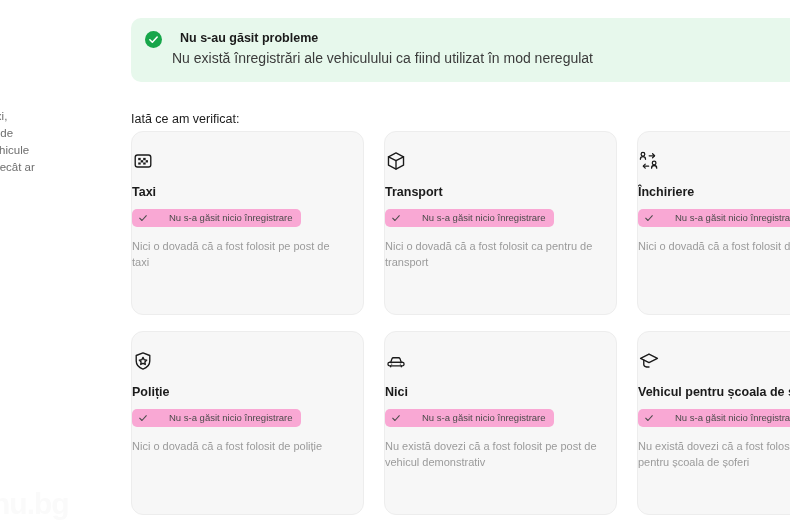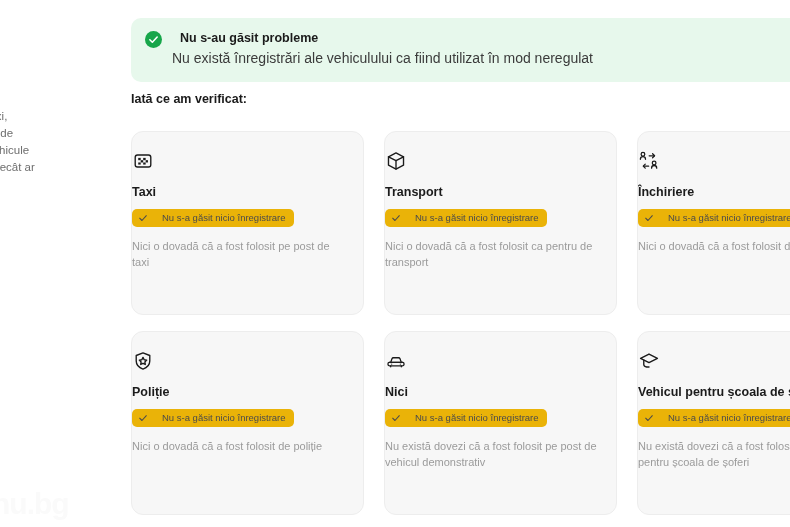--- a/index.html
+++ b/index.html
@@ -67,22 +67,22 @@
     white-space: nowrap;
     margin-left: 8px;
   }
   .banner-sub {
     font-size: 14px; color: #3b3b3b; line-height: 16px;
     white-space: nowrap;
   }
 
   
   .section-title {
-    position: absolute; left: 131px; top: 92px;
-    font-size: 12.5px; font-weight: 700; color: #1b1b1b;
+    position: absolute; left: 131px; top: 112px;
+    font-size: 12.5px; font-weight: 400; color: #1b1b1b;
     white-space: nowrap;
   }
 
   
   .grid {
     position: absolute; left: 131px; top: 131px;
     width: 740px;
     display: grid;
     grid-template-columns: 233px 233px 233px;
     column-gap: 20px;
@@ -102,22 +102,22 @@
     margin-bottom: 12px;
   }
   .card-icon svg { display: block; }
   .card-title {
     font-size: 12.5px; font-weight: 700; color: #1b1b1b;
     line-height: 16px;
     margin-bottom: 9px;
     white-space: nowrap;
   }
   .card-badge {
-    display: inline-flex; align-items: center; gap: 14px;
-    background: #eab308;
+    display: inline-flex; align-items: center; gap: 21px;
+    background: #f9a8d4;
     border-radius: 5px;
     padding: 3px 8px 3px 6px;
     margin-bottom: 11px;
     white-space: nowrap;
   }
   .badge-check { width: 10px; height: 10px; color: #4b4b4b; flex: 0 0 10px; }
   .badge-check svg { display: block; }
   .badge-text { font-size: 9.5px; color: #4b4b4b; line-height: 12px; white-space: nowrap; }
   .card-desc {
     font-size: 11px; line-height: 16px; color: #9b9b9b;

